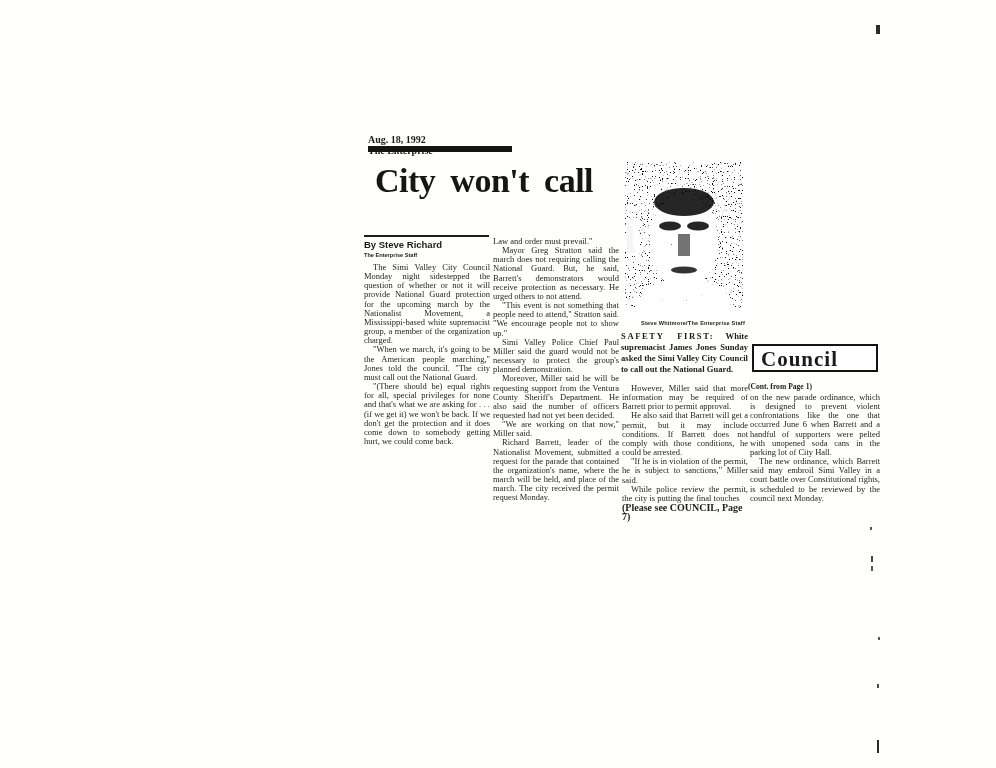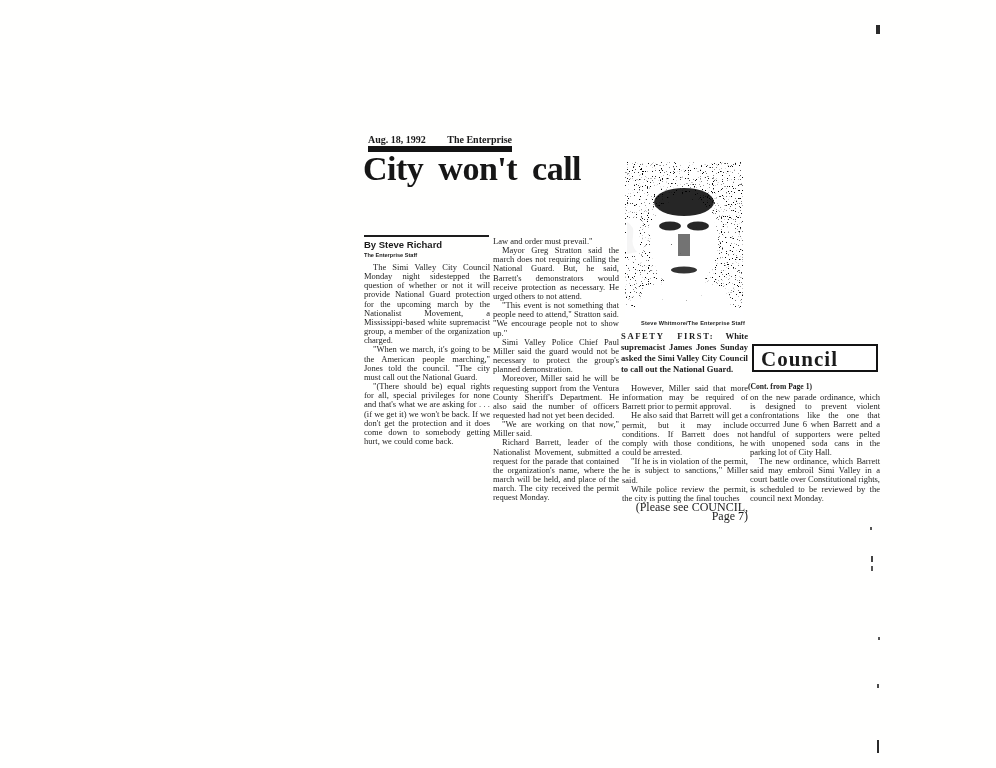--- a/index.html
+++ b/index.html
@@ -3,21 +3,21 @@
 <meta charset="utf-8">
 <style>
   * { box-sizing: border-box; }
   html,body { margin:0; padding:0; background:#ffffff; }
   .sheet {
     position:relative; width:996px; height:768px; background:#fffffe;
     font-family:"Liberation Serif","DejaVu Serif",serif; color:#1b1b1b; overflow:hidden;
   }
   
   .masthead-row { position:absolute; left:368px; top:134px; width:144px;
-    display:flex; justify-content:space-between; font-weight:bold; font-size:10px; }
+    display:flex; justify-content:space-between; font-weight:bold; font-size:10px;flex-direction:column; }
   .masthead-rule { position:absolute; left:368px; top:146px; width:144px; height:5.5px; background:#141414; }
   
   .headline { position:absolute; left:363px; top:150px; width:250px;
     font-size:34px; line-height:37px; font-weight:bold; letter-spacing:-0.5px; word-spacing:7px; color:#161616; }
   
   .photo { position:absolute; left:625px; top:162px; width:118px; height:156px; background:#060606; }
   .photo-credit { position:absolute; left:625px; top:320px; width:120px; text-align:right;
     font-family:"Liberation Sans",sans-serif; font-weight:bold; font-size:5.6px; letter-spacing:0.2px; }
   
   .caption { position:absolute; left:621px; top:331px; width:127px;
@@ -29,21 +29,21 @@
     font-weight:bold; font-size:9.5px; }
   .byline-affiliation { position:absolute; left:364px; top:252px; font-family:"Liberation Sans",sans-serif;
     font-weight:bold; font-size:5.6px; }
   
   .col { position:absolute; width:126px; font-size:8.5px; line-height:9.15px; text-align:justify; color:#1c1c1c; }
   .col p { margin:0; text-indent:9px; }
   .col p.noindent { text-indent:0; }
   .col1 { left:364px; top:263px; }
   .col2 { left:493px; top:237px; }
   .col3 { left:622px; top:384px; }
-  .jumpline { text-align:right; font-weight:normal; font-size:12px; margin-top:1px; }
+  .jumpline { text-align:left; font-weight:bold; font-size:10px; margin-top:1px; }
   
   .council-box { position:absolute; left:752px; top:344px; width:126px; height:28px;
     border:2.5px solid #131313; display:flex; align-items:flex-end; background:#fff; }
   .council-title { font-size:21px; font-weight:bold; letter-spacing:1px; padding-left:7px; line-height:1; }
   .council-cont { position:absolute; left:748px; top:382px; width:134px; text-align:left;
     font-weight:bold; font-size:7.6px; }
   .col4 { left:750px; top:393px; width:130px; }
   
   .mark { position:absolute; background:#2b2b2b; }
 </style>
@@ -51,21 +51,21 @@
 <body>
 
 <div class="sheet">
 
   <div class="masthead-row">
     <span>Aug. 18, 1992</span>
     <span>The Enterprise</span>
   </div>
   <div class="masthead-rule"></div>
 
-  <h1 class="headline" style="margin:0;">
+  <h1 class="headline" style="margin:12px;">
     <span style="display:block;">City won't call</span>
   </h1>
 
   <div class="photo">
     <svg width="118" height="156" viewBox="0 0 118 156">
       <defs>
         <filter id="sp-sparse" x="-5%" y="-5%" width="110%" height="110%">
           <feTurbulence type="fractalNoise" baseFrequency="0.85" numOctaves="2" seed="11" result="n"></feTurbulence>
           <feColorMatrix in="n" type="matrix" values="0 0 0 0 1  0 0 0 0 1  0 0 0 0 1  4 4 4 -7.2 0"></feColorMatrix>
           <feComposite operator="in" in2="SourceGraphic"></feComposite>

